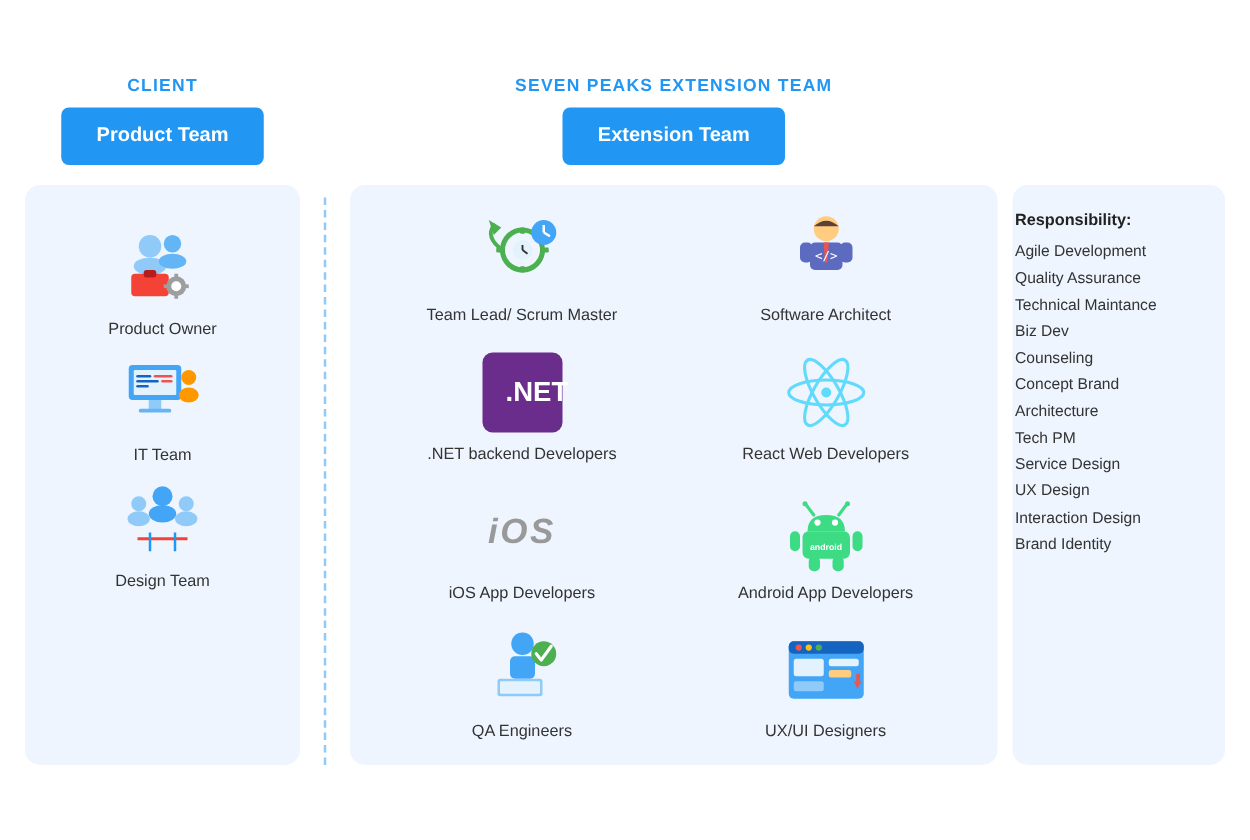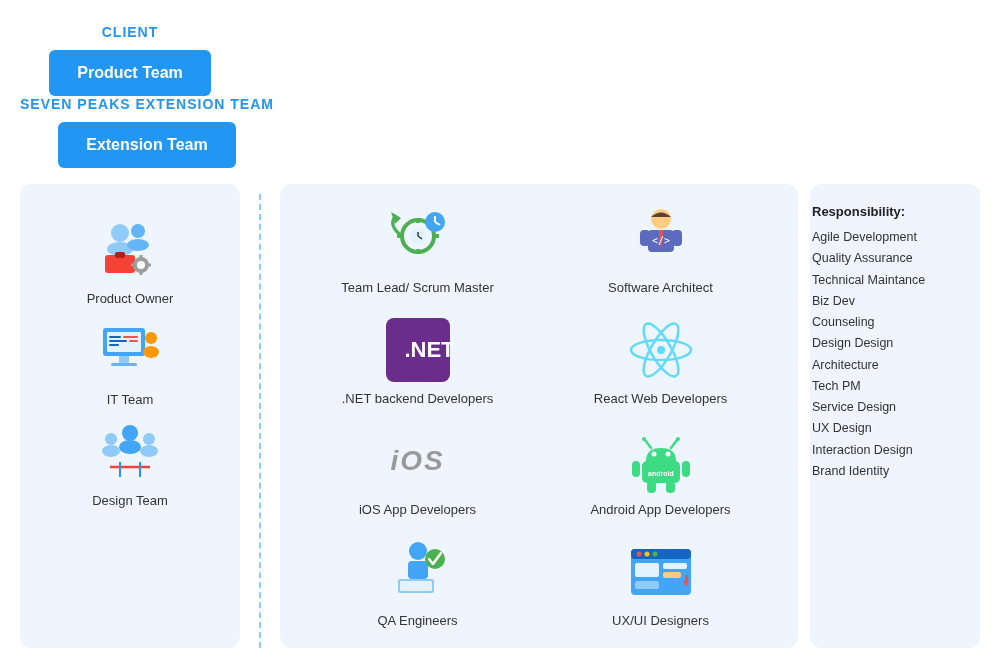--- a/index.html
+++ b/index.html
@@ -13,21 +13,20 @@
       justify-content: center;
     }
     .page {
       width: 980px;
       padding: 20px 10px;
     }
     .top-headers {
       display: flex;
       align-items: flex-start;
       margin-bottom: 16px;
-      flex-direction: column;
     }
     .section-title {
       font-size: 14px;
       font-weight: 700;
       color: #2196F3;
       letter-spacing: 1px;
       text-align: center;
       margin-bottom: 10px;
       text-transform: uppercase;
     }
@@ -423,21 +422,21 @@
 
     <div class="resp-panel">
       <div class="resp-title">Responsibility:</div>
       <div>
 
       <div class="resp-item">Agile Development</div>
           <div class="resp-item">Quality Assurance</div>
           <div class="resp-item">Technical Maintance</div>
           <div class="resp-item">Biz Dev</div>
           <div class="resp-item">Counseling</div>
-          <div class="resp-item">Design Design</div>
+          <div class="resp-item">Concept Brand</div>
           <div class="resp-item">Architecture</div>
           <div class="resp-item">Tech PM</div>
           <div class="resp-item">Service Design</div>
           <div class="resp-item">UX Design</div>
           <div class="resp-item">Interaction Design</div>
           <div class="resp-item">Brand Identity</div>
         </div>
     </div>
 
   </div>

